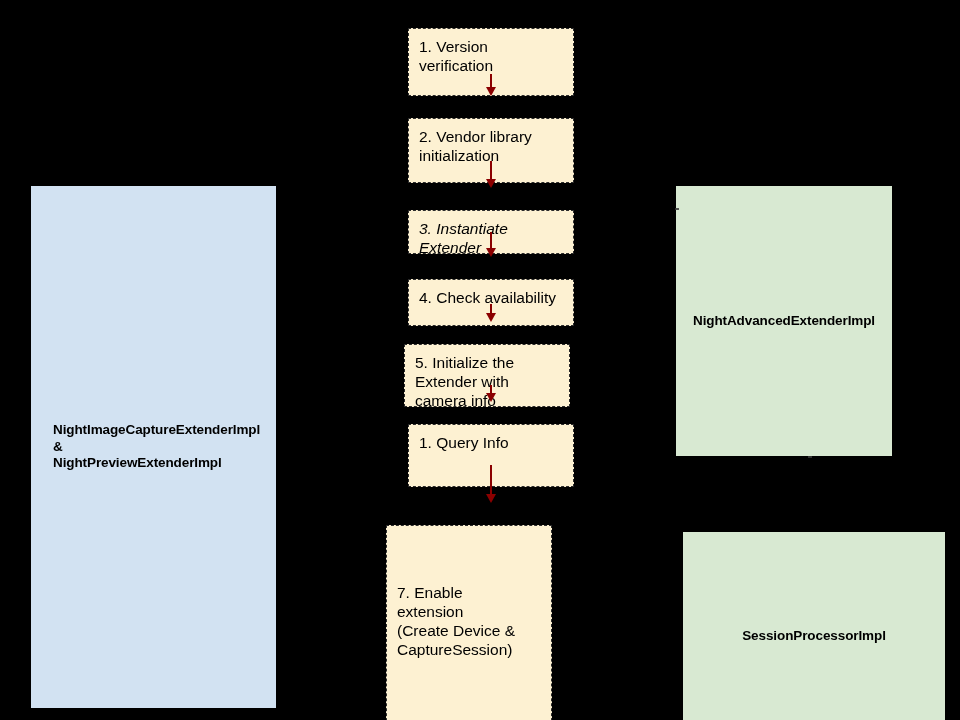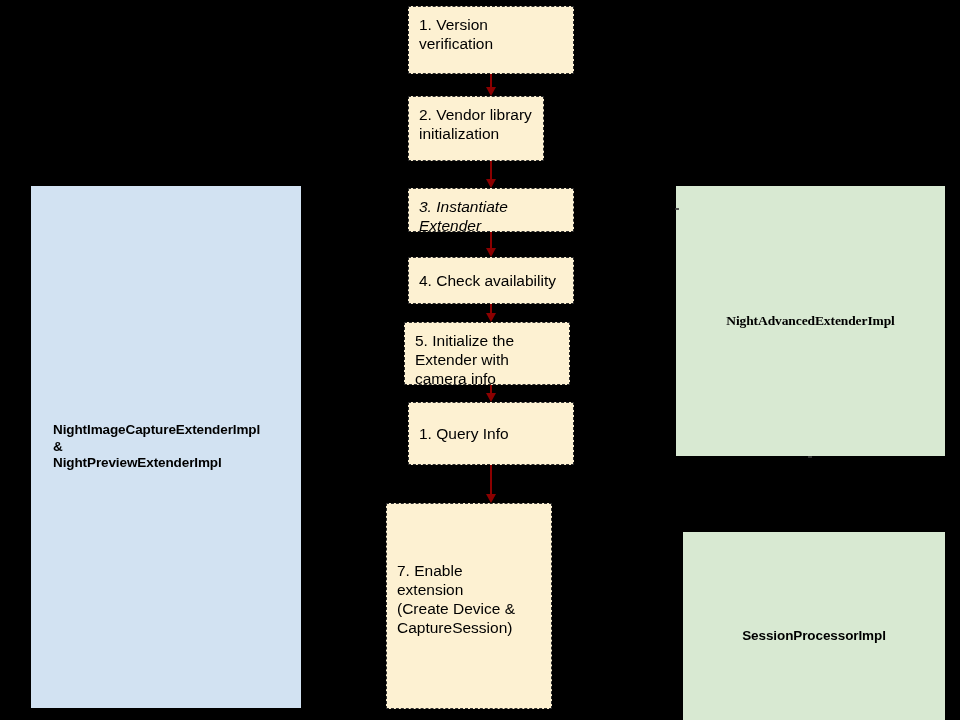--- a/index.html
+++ b/index.html
@@ -28,23 +28,23 @@
 
   
   .step {
     background: #fdf1d2;
     border: 1px dashed #2b2b2b;
     font-size: 15.5px;
     padding: 9px 10px 8px 10px;
     display: flex;
     align-items: flex-start;
     justify-content: flex-start;
+    margin-top: 22px;
   }
   .step.center-v {
-    align-items: center;
   }
 
   
   .group {
     font-size: 13.5px;
     font-weight: bold;
     display: flex;
     padding: 10px 10px;
     letter-spacing: -0.1px;
   }
@@ -87,42 +87,42 @@
     position: absolute;
     background: #3a3a3a;
     opacity: 0.85;
   }
 </style>
 </head>
 <body>
 
 <div id="canvas">
 
-  <div class="node group group-blue" style="left:31px; top:186px; width:270px; height:522px;padding-left:22px;">
+  <div class="node group group-blue" style="left:31px; top:186px; width:245px; height:522px;padding-left:22px;">
     <span>NightImageCaptureExtenderImpl
 &amp;
 NightPreviewExtenderImpl</span>
   </div>
 
-  <div class="node group group-green" style="left:676px; top:186px; width:269px; height:270px;font-family:Liberation Serif, serif;">
+  <div class="node group group-green" style="left:676px; top:186px; width:216px; height:270px;">
     <span>NightAdvancedExtenderImpl</span>
   </div>
   <div class="tick" style="left:675px; top:208px; width:4px; height:2px;"></div>
   <div class="tick" style="left:808px; top:456px; width:4px; height:2px;"></div>
 
   <div class="node group group-green" style="left:683px; top:501px; width:262px; height:208px;margin-top:31px;">
     <span>SessionProcessorImpl</span>
   </div>
 
   <div class="node step" style="left:408px; top:6px; width:166px; height:68px;">
     <span>1. Version
 verification</span>
   </div>
 
-  <div class="node step" style="left:408px; top:96px; width:136px; height:65px;">
+  <div class="node step" style="left:408px; top:96px; width:166px; height:65px;">
     <span>2. Vendor library
 initialization</span>
   </div>
 
   <div class="node step" style="left:408px; top:188px; width:166px; height:44px;font-style:italic;">
     <span>3. Instantiate
 Extender</span>
   </div>
 
   <div class="node step center-v" style="left:408px; top:257px; width:166px; height:47px;">

